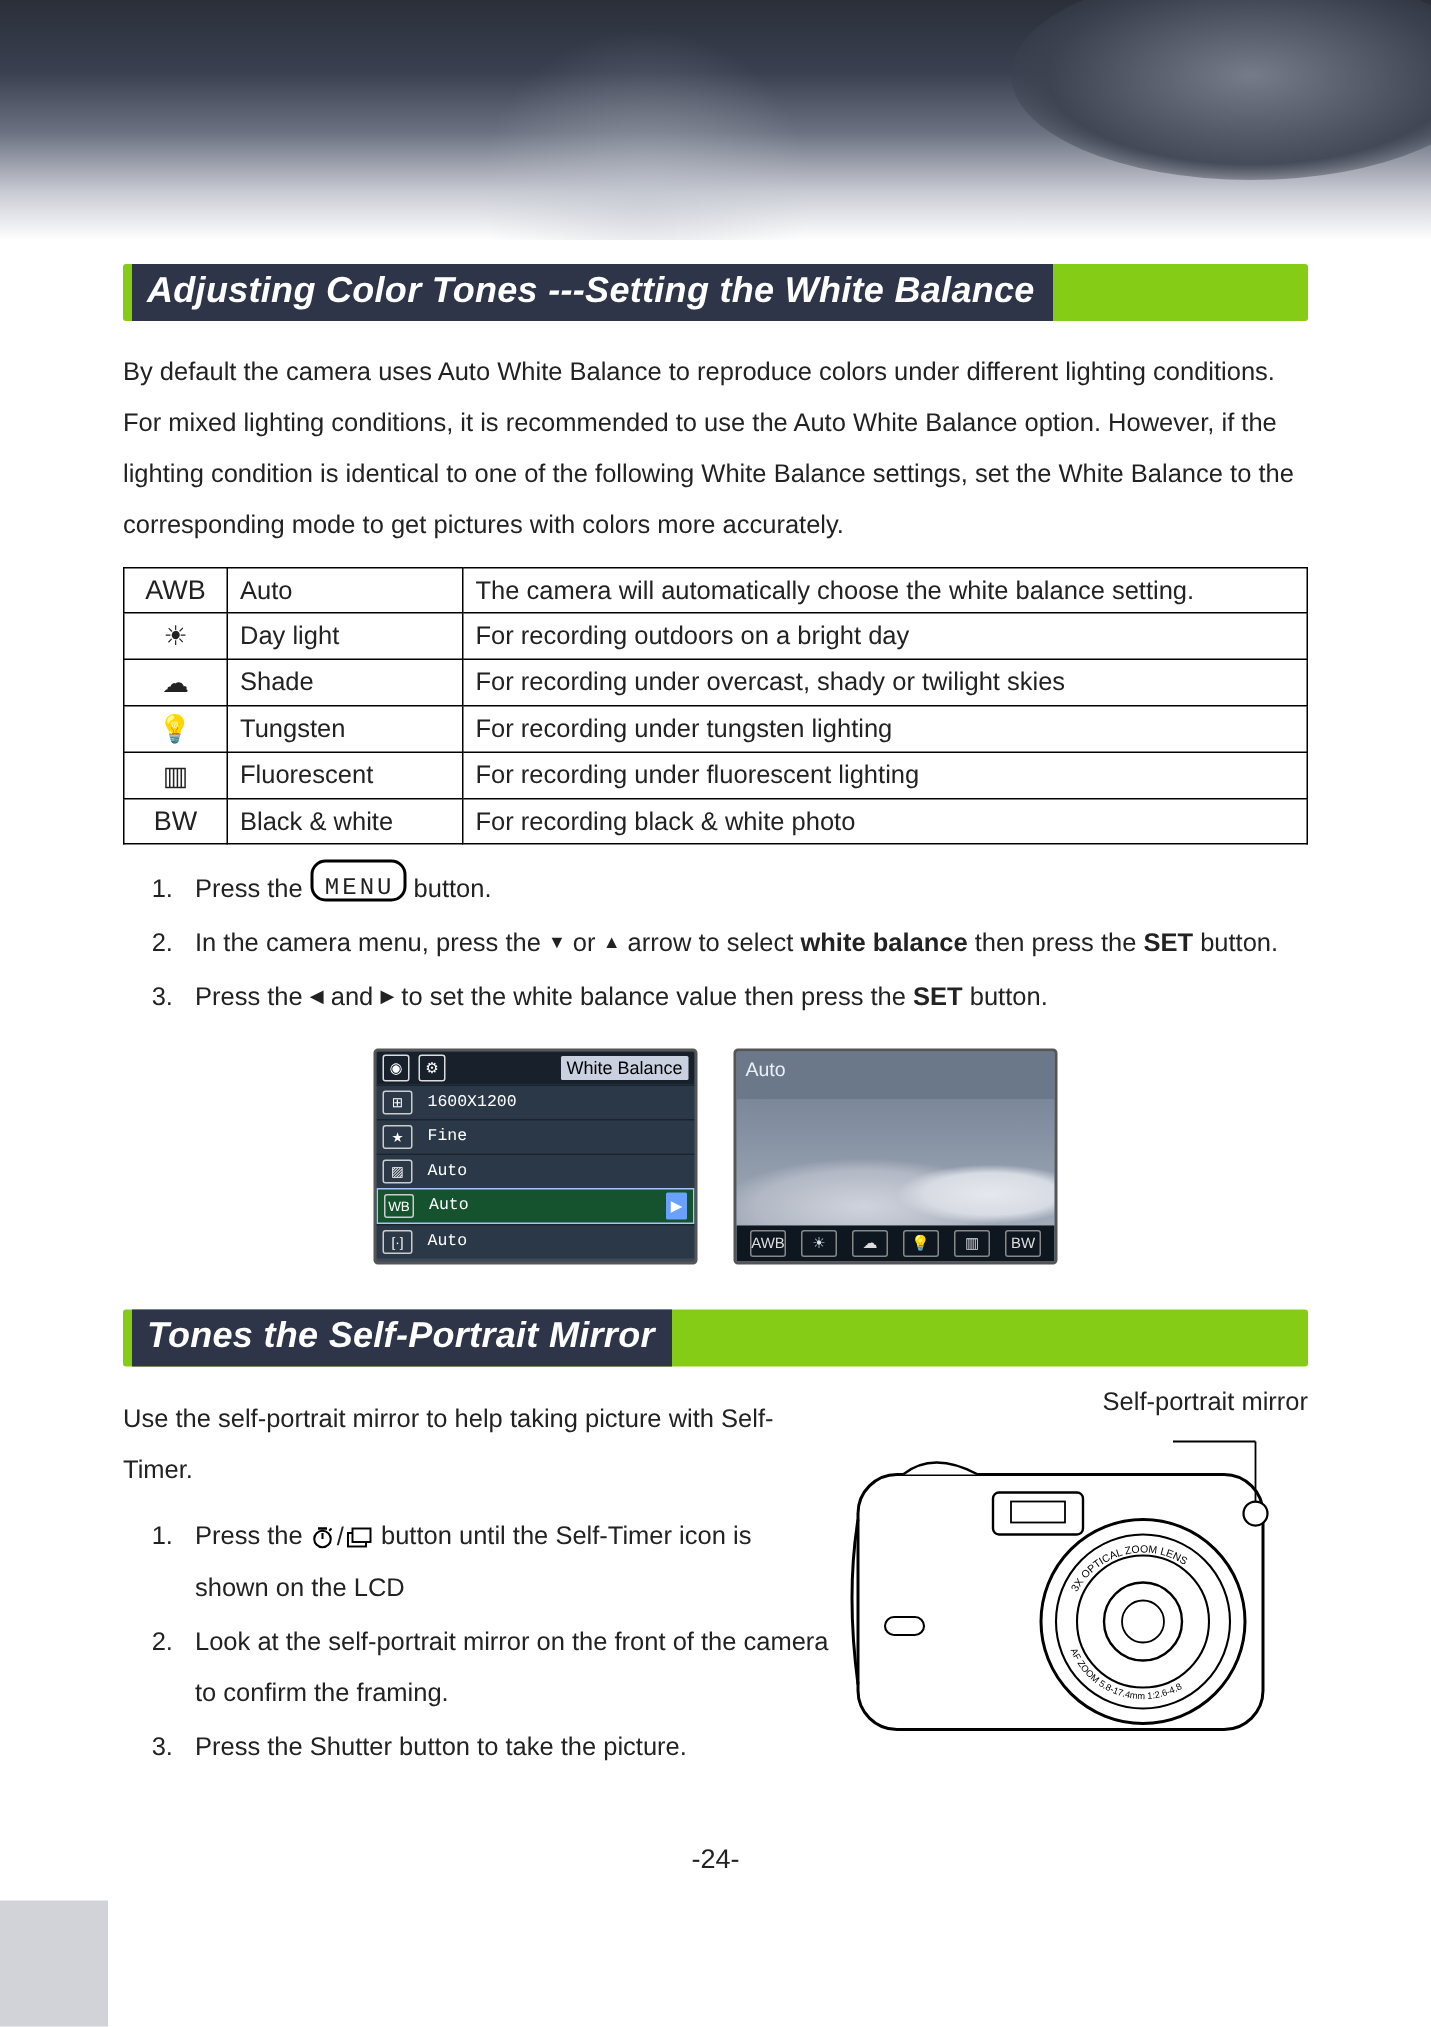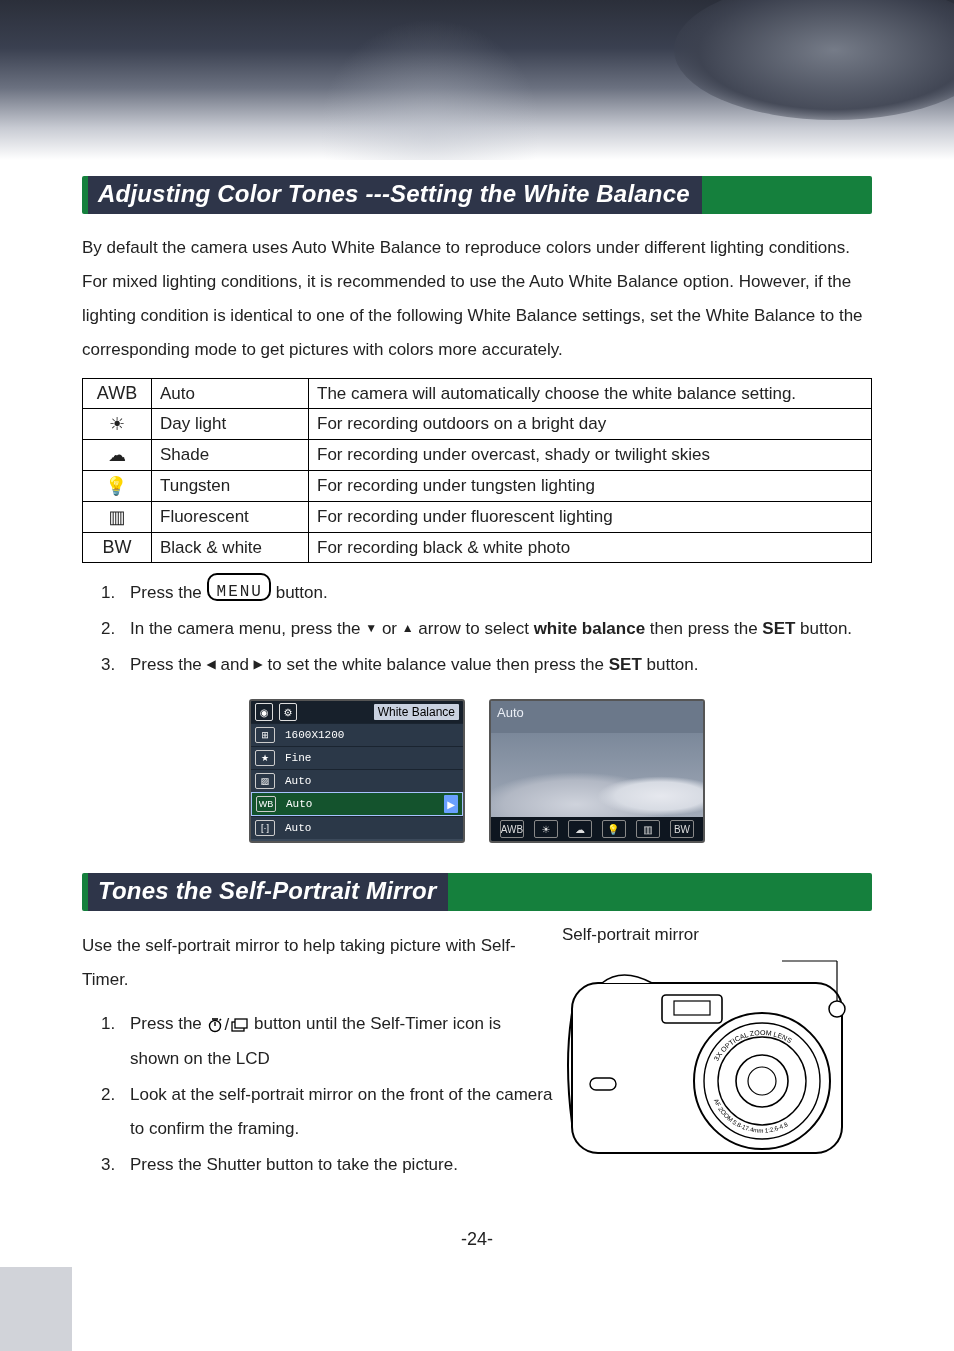--- a/index.html
+++ b/index.html
@@ -30,21 +30,21 @@
     left:300px; top:0;
     width:260px; height:260px;
     background: radial-gradient(circle at center, rgba(190,195,205,0.4) 0%, transparent 60%);
     border-radius:50%;
   }
   .content {
     padding: 10px 82px 30px 82px;
     position:relative;
   }
   .chapter-title-wrap {
-    background:#15803d;
+    background:#84cc16;
     height:38px;
     margin: 6px 0 14px 0;
     border-radius:2px;
     display:flex;
     align-items:center;
   }
   .chapter-title {
     display:inline-block;
     background:#2e3549;
     color:#fff;
@@ -202,21 +202,21 @@
     align-items:flex-start;
     gap:8px;
   }
   .sp-text { flex:1; }
   .diagram {
     width:310px;
     position:relative;
     font-family: Arial, sans-serif;
   }
   .diagram .caption {
-    text-align:left;
+    text-align:right;
     font-size:17px;
     color:#222;
     margin-bottom:8px;
   }
   .diagram svg { display:block; }
 
   .pagenum {
     text-align:center;
     font-size:18px;
     margin-top:30px;

